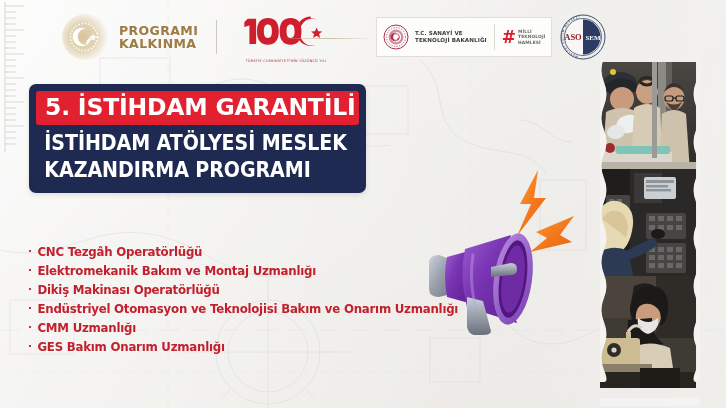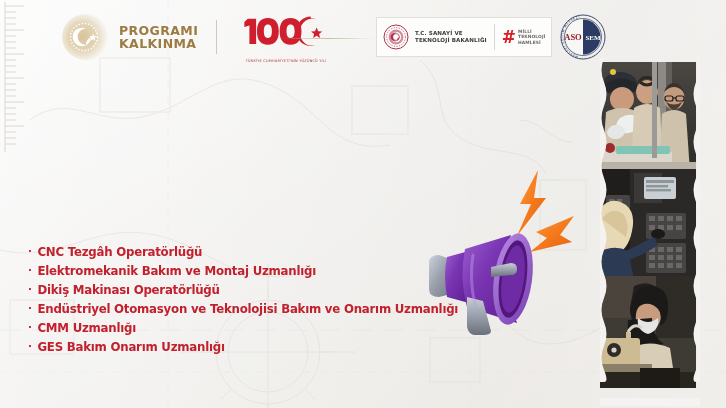--- a/index.html
+++ b/index.html
@@ -313,20 +313,27 @@
           <text x="33" y="26" font-family="Liberation Serif, serif" font-size="7" fill="#ffffff" text-anchor="middle" font-weight="bold">SEM</text>
           <path id="asoring" d="M23 42.5a19.5 19.5 0 1 1 0-39" fill="none"></path>
           <text font-family="DejaVu Sans, sans-serif" font-size="3.1" fill="#2b3b63" letter-spacing=".6">
             <textPath href="#asoring" startOffset="8%">MESLEKİ EĞİTİM MERKEZİ</textPath>
           </text>
         </svg>
       </div>
     </div>
   </div>
 
+  <div class="title-banner">
+    <span class="title-red">
+      <span class="t-line1">5. İSTİHDAM GARANTİLİ</span>
+    </span>
+    <div class="t-line2">İSTİHDAM ATÖLYESİ MESLEK</div>
+    <div class="t-line3">KAZANDIRMA PROGRAMI</div>
+  </div>
 
   <div class="bullets">
     <div class="b-item">
       <span class="b-dot">·</span>
       <span>CNC Tezgâh Operatörlüğü</span>
     </div>
     <div class="b-item">
       <span class="b-dot">·</span>
       <span>Elektromekanik Bakım ve Montaj Uzmanlığı</span>
     </div>

